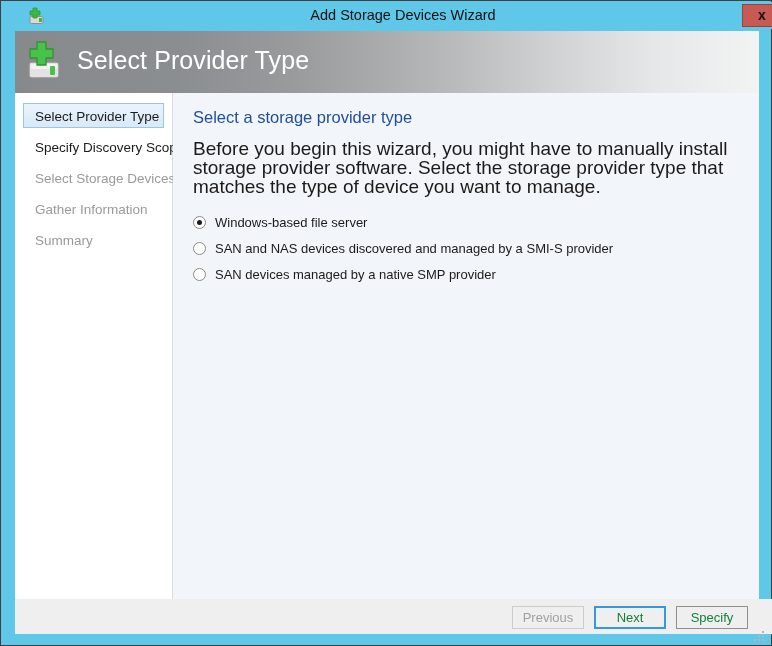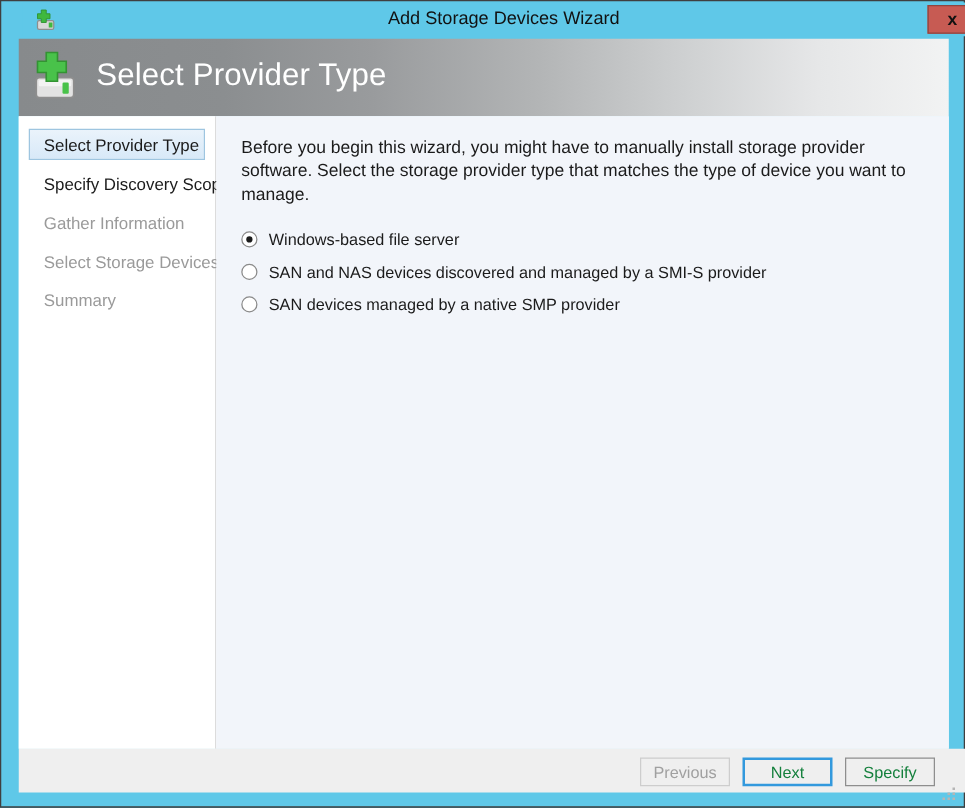--- a/index.html
+++ b/index.html
@@ -145,21 +145,21 @@
     box-sizing: border-box;
   }
   #content-heading {
     font-size: 16.5px;
     color: #1f4e9c;
     margin: 0 0 12px 0;
     font-weight: normal;
     font-family: "Liberation Sans", sans-serif;
   }
   #content-desc {
-    font-size: 14px;
+    font-size: 19px;
     color: #1b1b1b;
     line-height: 19px;
     margin: 0 0 16px 0;
     max-width: 545px;
     font-family: "Liberation Sans", sans-serif;
   }
   .radio-row {
     display: flex;
     align-items: center;
     height: 20px;
@@ -273,31 +273,32 @@
   <div id="body-area">
 
     <div id="sidebar">
       <div class="nav-item selected">
         <span>Select Provider Type</span>
       </div>
       <div class="nav-item enabled">
         <span>Specify Discovery Scope</span>
       </div>
       <div class="nav-item disabled">
+        <span>Select Storage Devices</span>
+      </div>
+      <div class="nav-item disabled">
         <span>Gather Information</span>
-      </div>
-      <div class="nav-item disabled">
-        <span>Select Storage Devices</span>
       </div>
       <div class="nav-item disabled">
         <span>Summary</span>
       </div>
     </div>
 
     <div id="content">
+      <h2 id="content-heading">Select a storage provider type</h2>
       <p id="content-desc">Before you begin this wizard, you might have to manually install storage provider software. Select the storage provider type that matches the type of device you want to manage.</p>
 
       <div class="radio-row checked">
         <span class="radio-mark"></span>
         <span class="radio-label">Windows-based file server</span>
       </div>
       <div class="radio-row">
         <span class="radio-mark"></span>
         <span class="radio-label">SAN and NAS devices discovered and managed by a SMI-S provider</span>
       </div>

